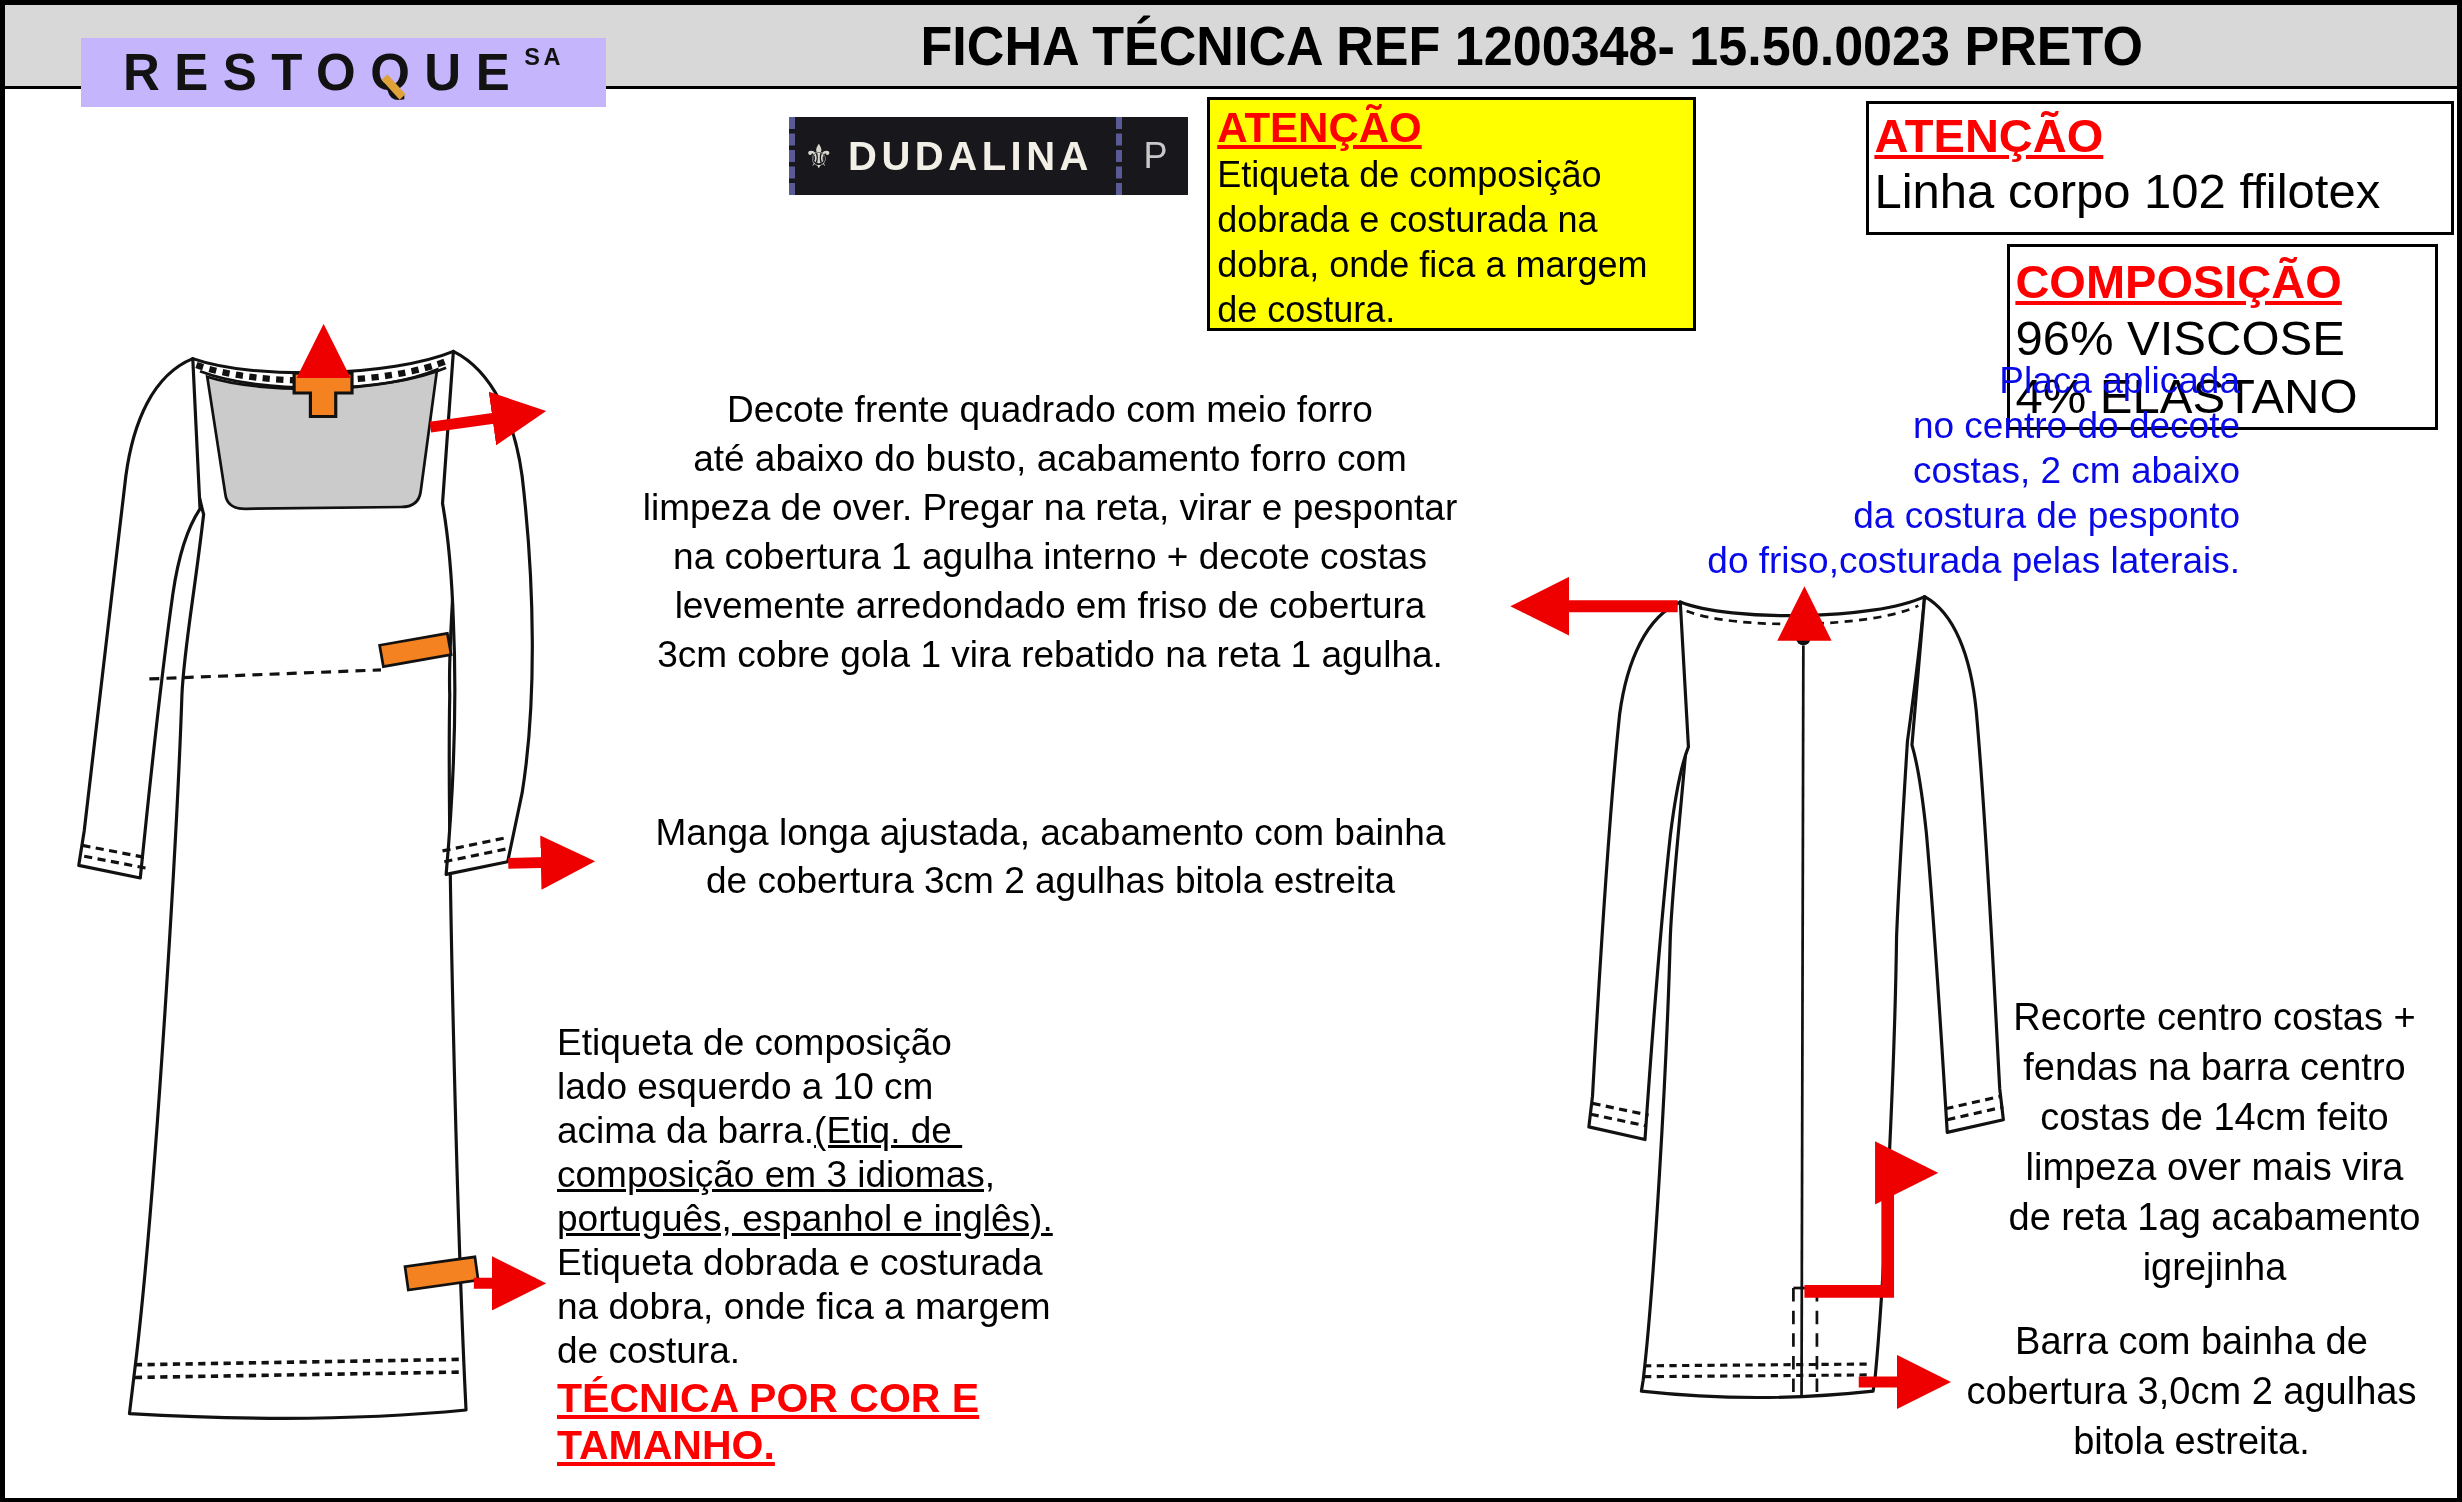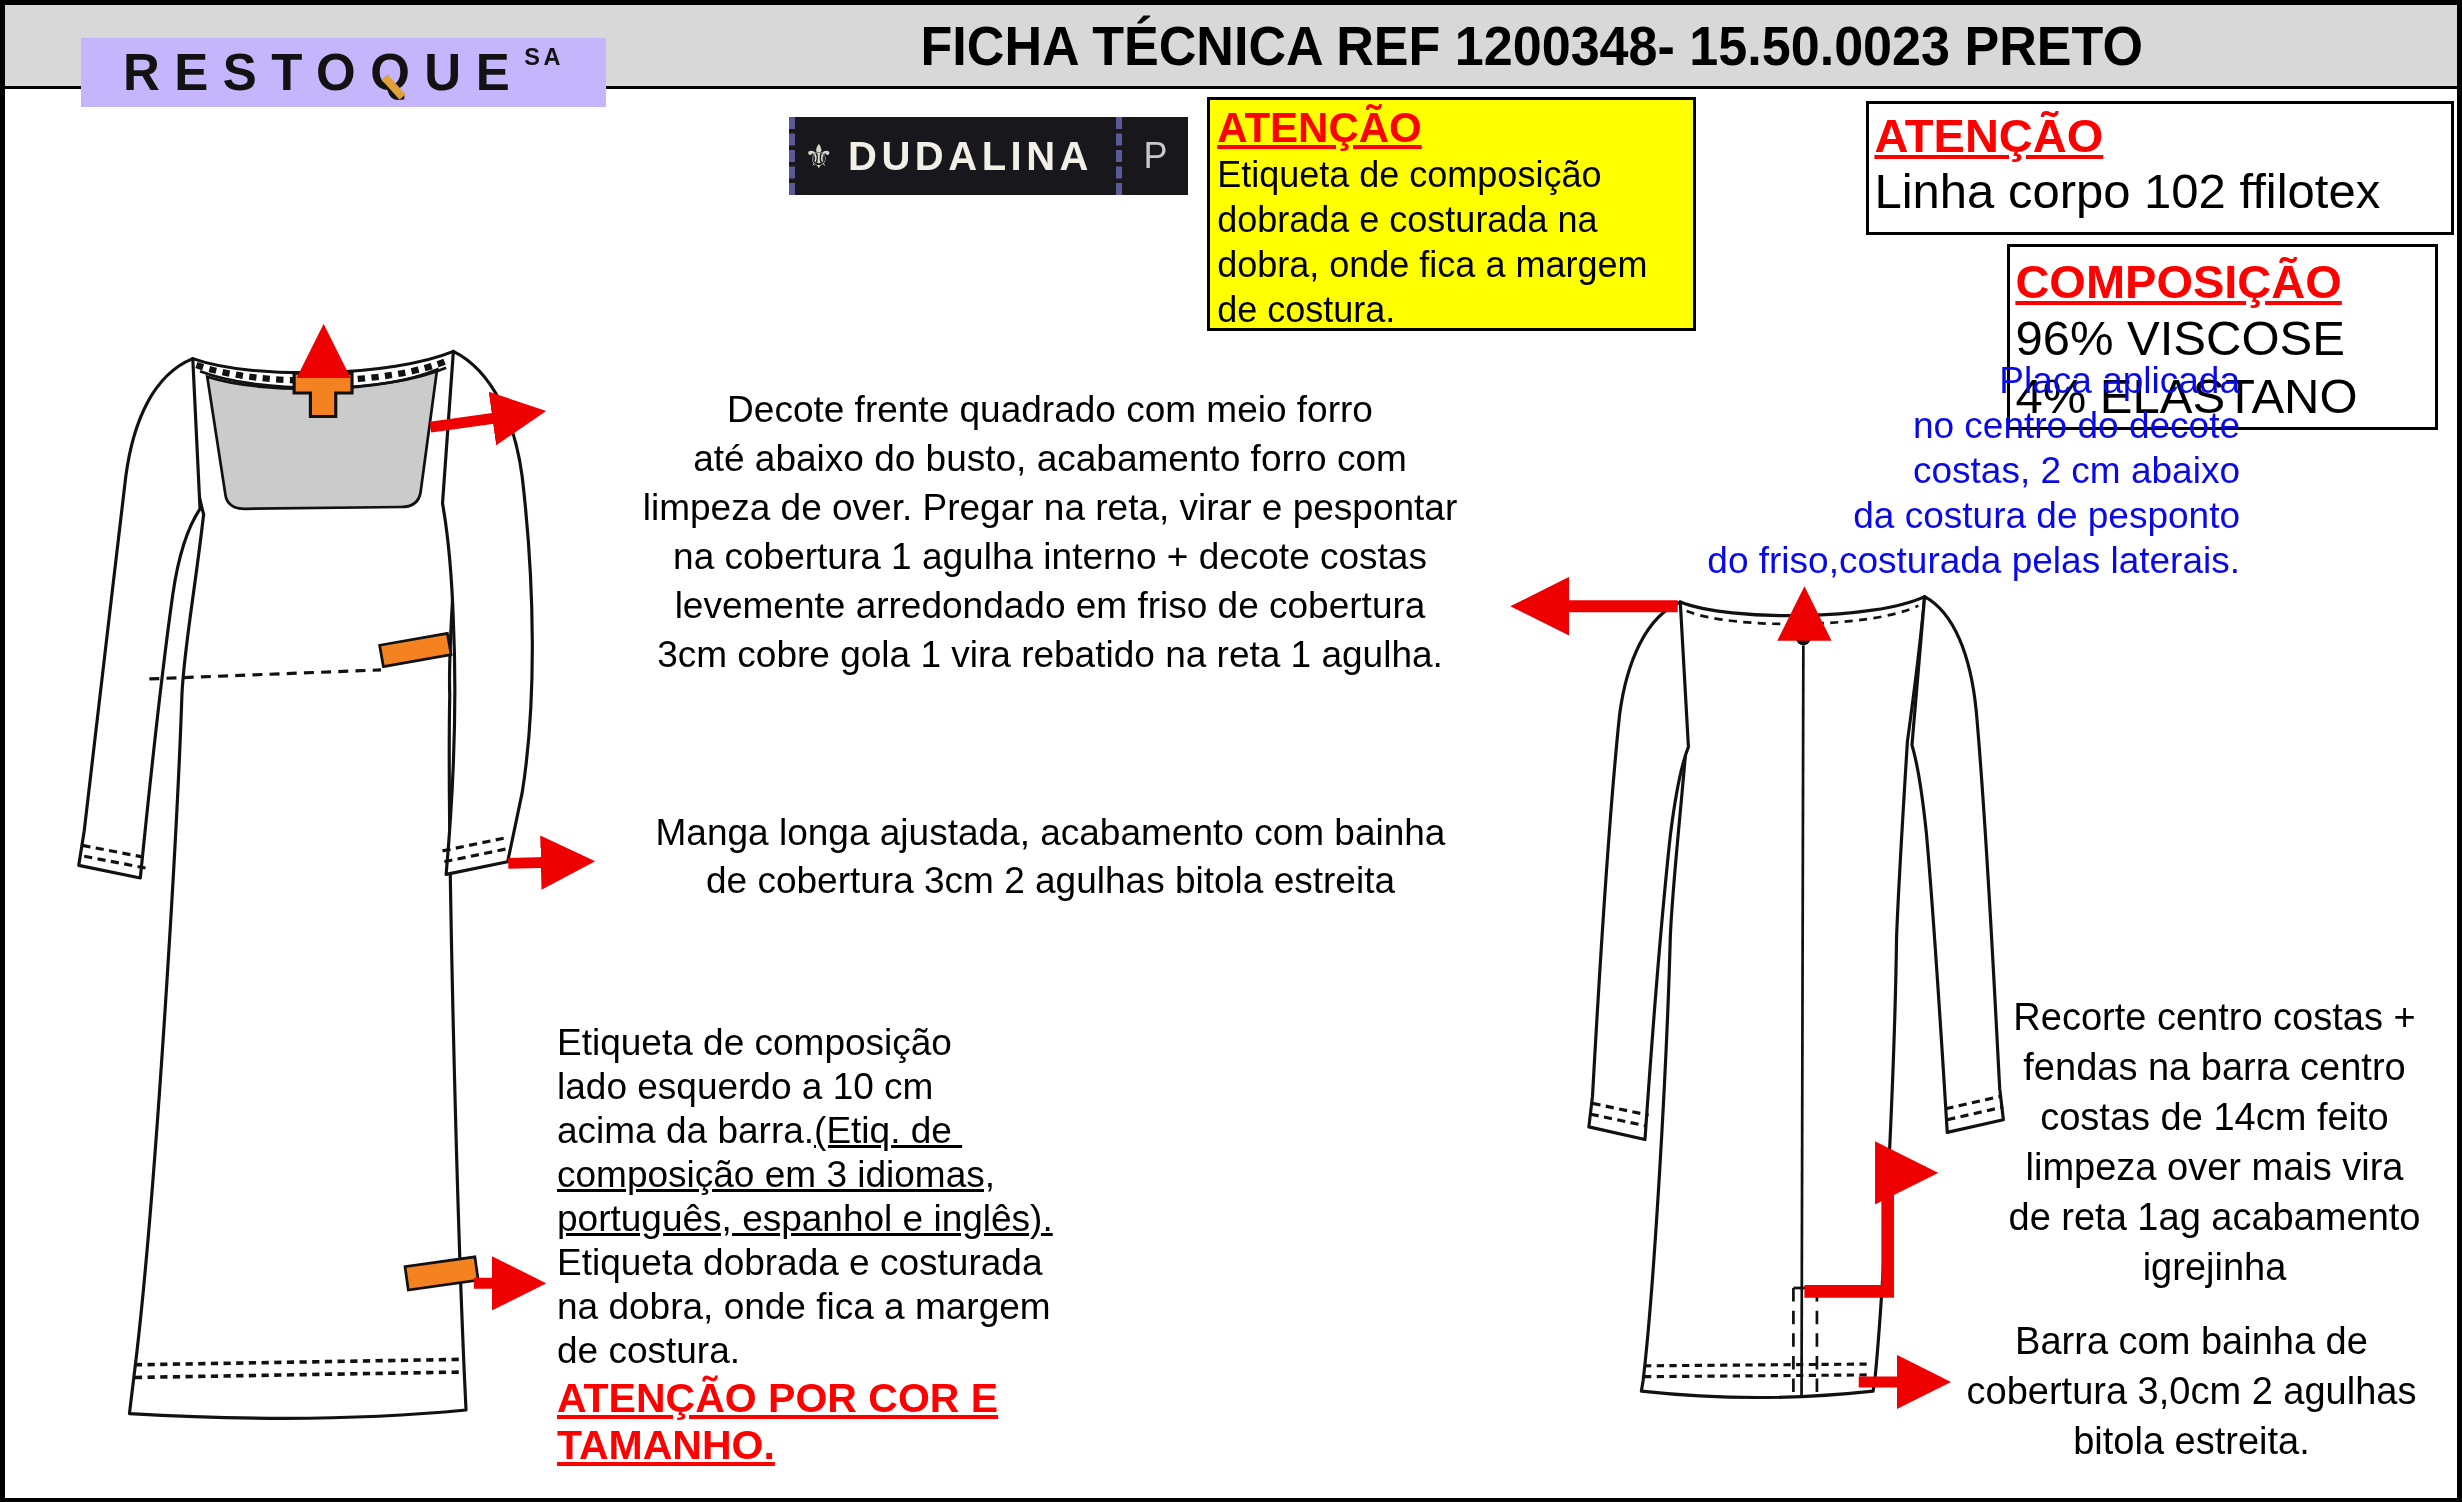--- a/index.html
+++ b/index.html
@@ -125,21 +125,21 @@
 
   <div class="care-note">
     <div class="care-line"><span>Etiqueta de composição</span><span class="uline"></span></div>
     <div class="care-line"><span>lado esquerdo a 10 cm</span><span class="uline"></span></div>
     <div class="care-line"><span>acima da barra.</span><span class="uline">(Etiq. de </span></div>
     <div class="care-line"><span></span><span class="uline">composição em 3 idiomas,</span></div>
     <div class="care-line"><span></span><span class="uline">português, espanhol e inglês).</span></div>
     <div class="care-line"><span>Etiqueta dobrada e costurada</span><span class="uline"></span></div>
     <div class="care-line"><span>na dobra, onde fica a margem</span><span class="uline"></span></div>
     <div class="care-line"><span>de costura.</span><span class="uline"></span></div>
-    <div class="care-warning">ATENÇÃO POR COR E
+    <div class="care-warning">TÉCNICA POR COR E
 TAMANHO.</div>
   </div>
 
   <div class="note center" style="left:1963px;top:987px;width:493px;font-size:38px;line-height:50px;">Recorte centro costas +
 fendas na barra centro
 costas de 14cm feito
 limpeza over mais vira
 de reta 1ag acabamento
 igrejinha</div>
 

